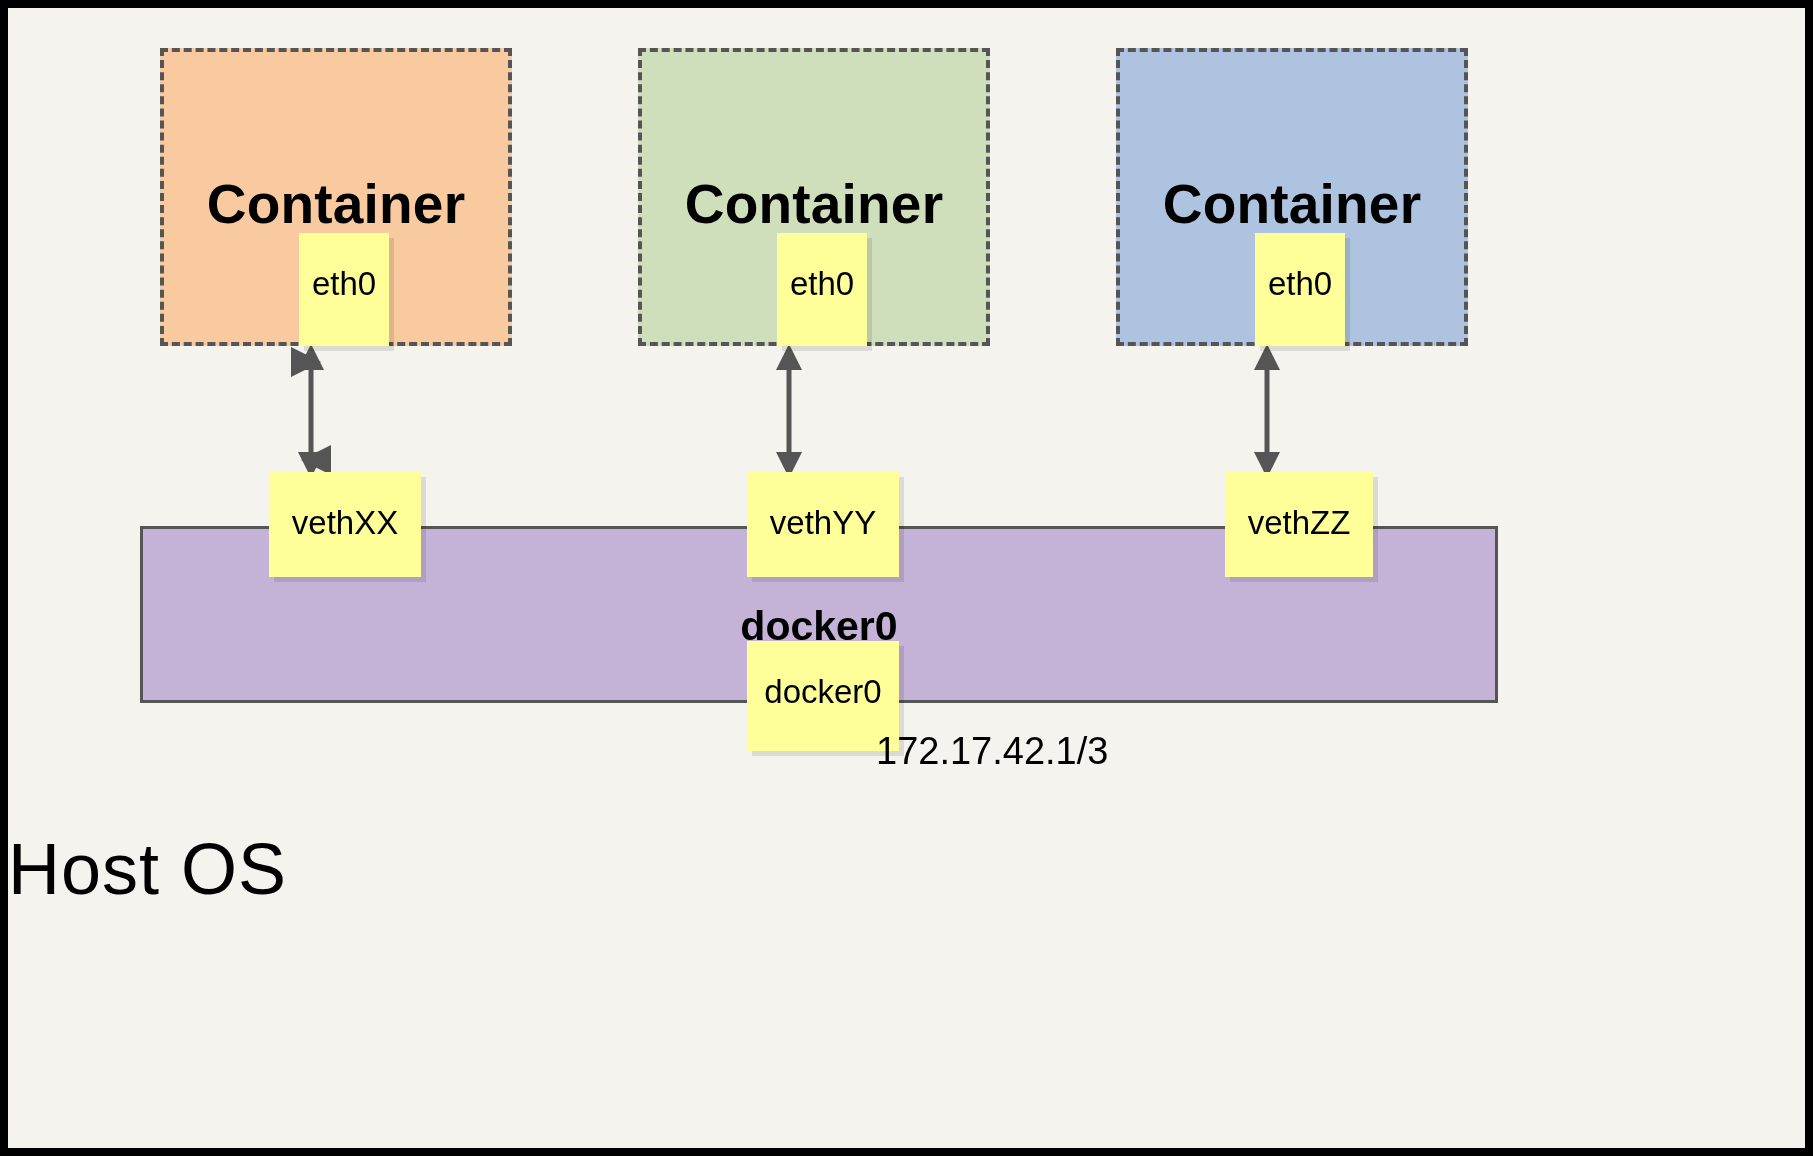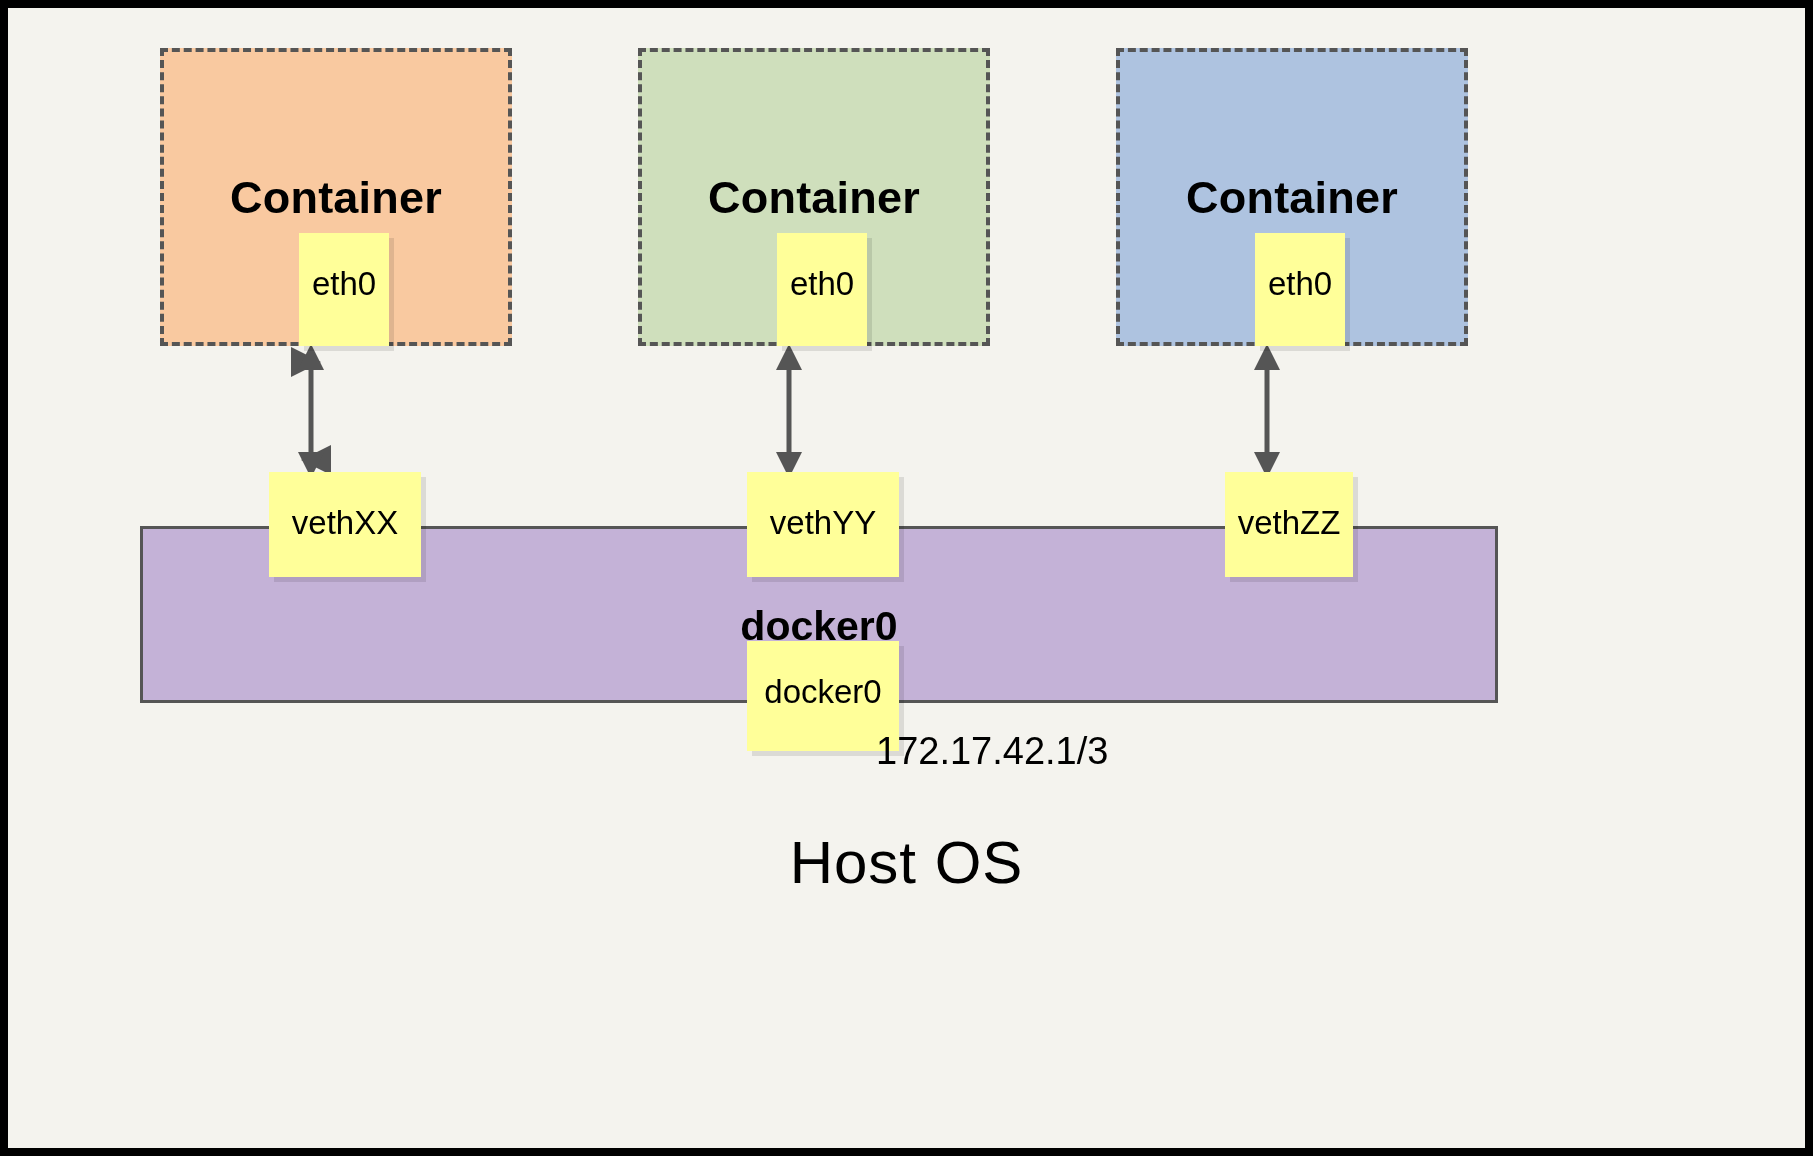--- a/index.html
+++ b/index.html
@@ -36,21 +36,21 @@
     position: absolute;
     border: 4px dashed #555555;
     box-sizing: border-box;
   }
   .container-title {
     position: absolute;
     left: 0;
     right: 0;
     top: 120px;
     text-align: center;
-    font-size: 45px;
+    font-size: 55px;
     font-weight: bold;
     color: #000000;
     letter-spacing: 0.2px;
   }
 
   
   .iface {
     position: absolute;
     background: #ffff99;
     box-shadow: 5px 5px 0 0 rgba(0,0,0,0.10);
@@ -98,22 +98,21 @@
     position: absolute;
     font-size: 38px;
     color: #000000;
     white-space: nowrap;
     z-index: 7;
   }
   #host-os-label {
     position: absolute;
     left: 0;
     right: 0;
-    text-align: center;
-    font-size: 60px;
+    font-size: 72px;
     color: #000000;
     letter-spacing: 1px;
   }
 </style>
 </head>
 <body>
 
 <div id="canvas">
   <div id="stage">
 
@@ -169,21 +168,21 @@
     </div>
 
     <div class="iface" style="left:228px; top:464px; width:152px; height:105px; padding-top:34px;">
       <span>vethXX</span>
     </div>
 
     <div class="iface" style="left:706px; top:464px; width:152px; height:105px; padding-top:34px;">
       <span>vethYY</span>
     </div>
 
-    <div class="iface" style="left:1184px; top:464px; width:128px; height:105px; padding-top:34px;text-align:right;">
+    <div class="iface" style="left:1184px; top:464px; width:148px; height:105px; padding-top:34px;text-align:right;">
       <span>vethZZ</span>
     </div>
 
     <div class="iface" style="left:706px; top:633px; width:152px; height:110px; padding-top:34px;">
       <span>docker0</span>
     </div>
 
     <div class="ip-label" style="left:868px; top:722px;">172.17.42.1/3</div>
 
     <div id="host-os-label" style="top:820px;">Host OS</div>

